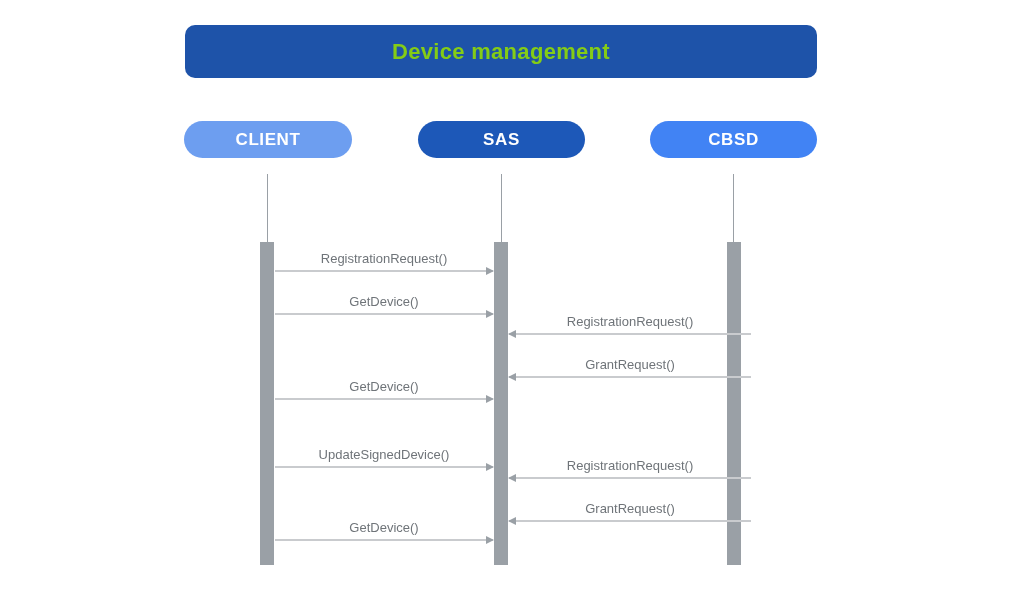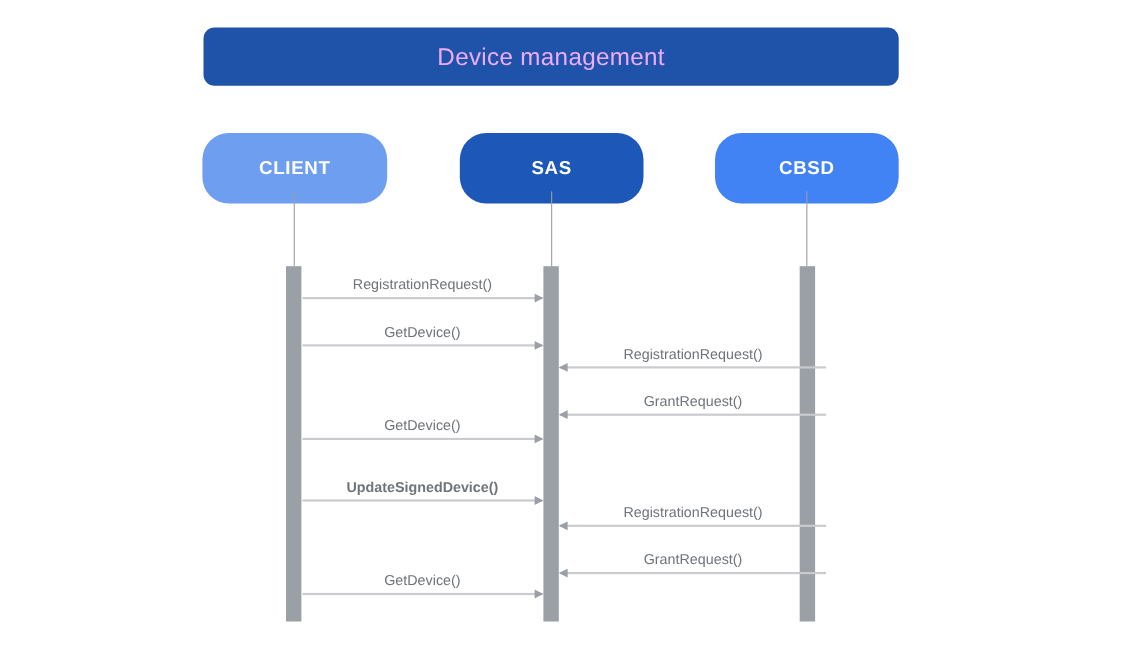--- a/index.html
+++ b/index.html
@@ -24,30 +24,30 @@
     overflow: hidden;
   }
 
   .title-bar {
     position: absolute;
     left: 185px; top: 25px;
     width: 632px; height: 53px;
     background: var(--title-bg);
     border-radius: 10px;
     display: flex; align-items: center; justify-content: center;
-    color: #f0abfc;
+    color: #84cc16;
     font-size: 22px;
-    font-weight: 400;
+    font-weight: 700;
     letter-spacing: 0.3px;
   }
 
   .actor-box {
     position: absolute;
     top: 121px;
-    height: 64px;
+    height: 37px;
     border-radius: 24px;
     display: flex; align-items: center; justify-content: center;
     color: #ffffff;
     font-size: 17px;
     font-weight: 700;
     letter-spacing: 0.6px;
   }
   .actor-client { left: 184px; width: 168px; background: var(--client-bg); }
   .actor-sas    { left: 418px; width: 167px; background: var(--sas-bg); }
   .actor-cbsd   { left: 650px; width: 167px; background: var(--cbsd-bg); }
@@ -110,21 +110,21 @@
     border-bottom: 4px solid transparent;
     border-right: 8px solid var(--arrow-head);
   }
 
   
   .m0 { top: 251px; }
   .m1 { top: 294px; }
   .m2 { top: 314px; }
   .m3 { top: 357px; }
   .m4 { top: 379px; }
-  .m5 { top: 435px; font-weight: bold; }
+  .m5 { top: 447px; }
   .m6 { top: 458px; }
   .m7 { top: 501px; }
   .m8 { top: 520px; }
 </style>
 </head>
 <body>
 
 <div class="canvas">
 
   <div class="title-bar">

